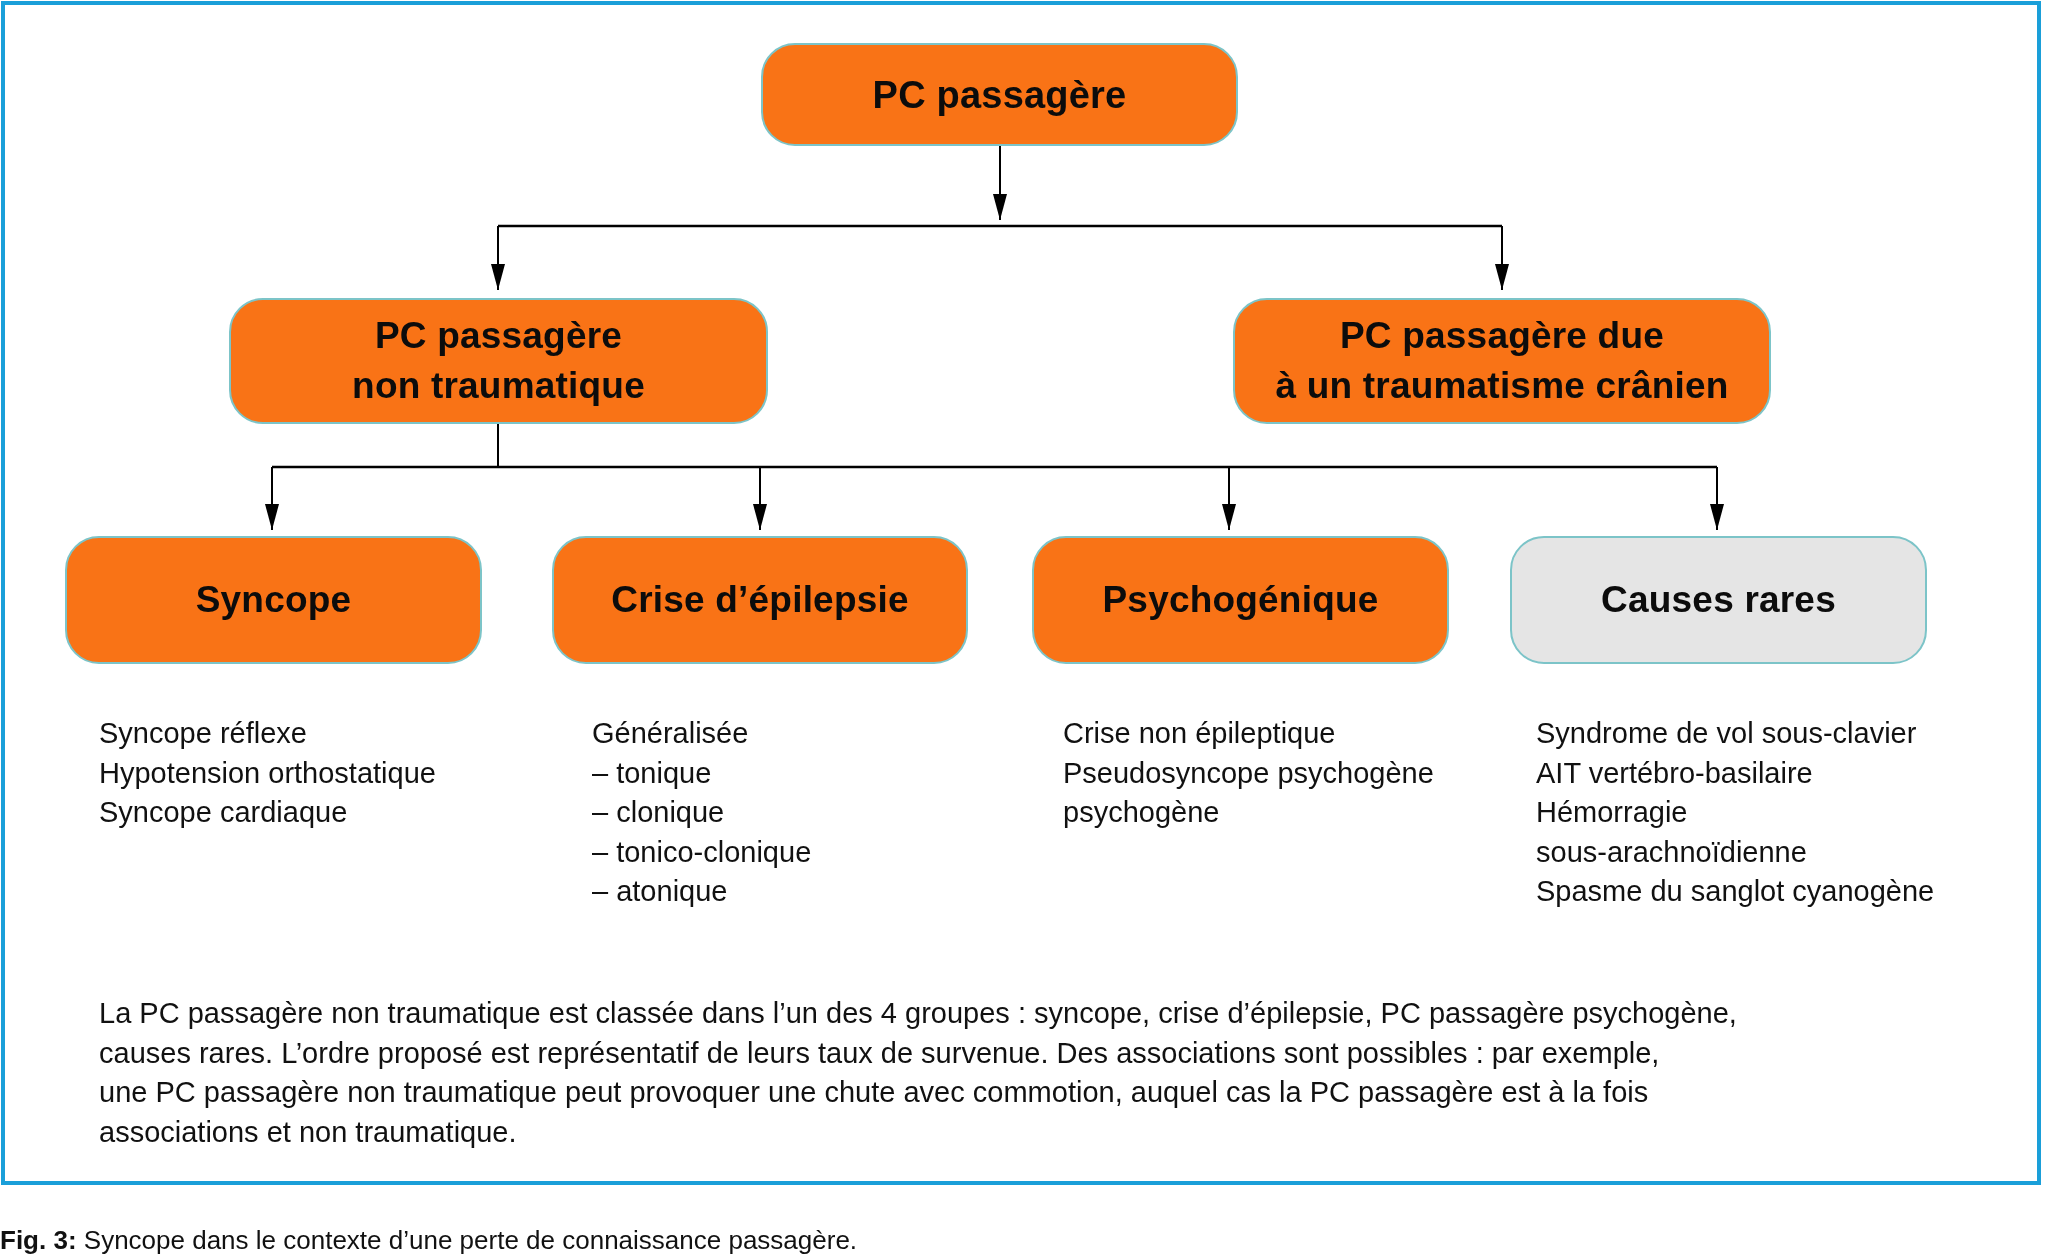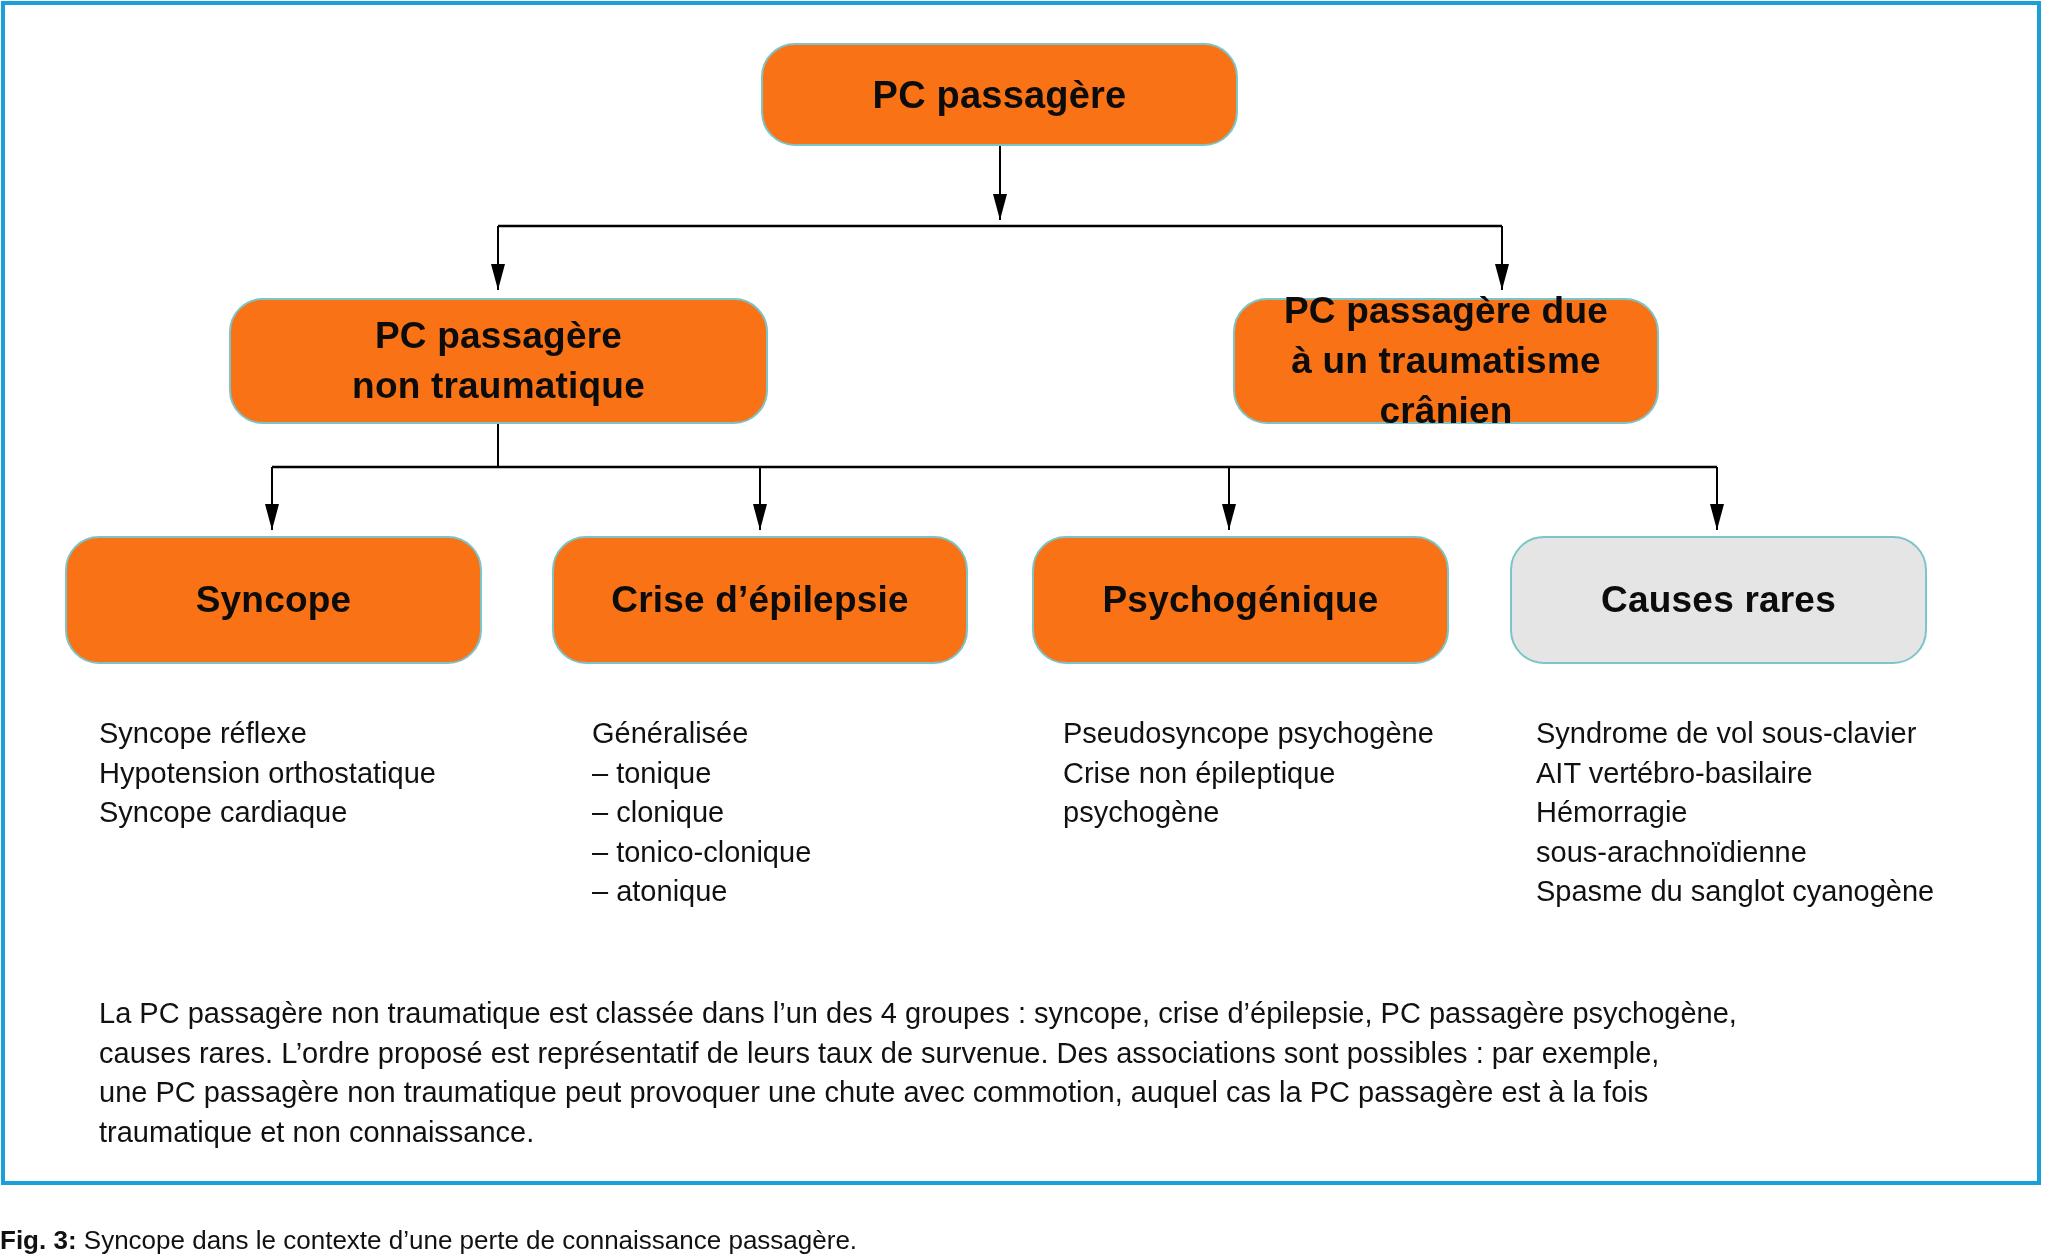--- a/index.html
+++ b/index.html
@@ -58,21 +58,21 @@
 </svg>
 
 <div class="node" style="left:761px; top:43px; width:477px; height:103px; font-size:38px;">
   <span>PC passagère</span>
 </div>
 
 <div class="node" style="left:229px; top:298px; width:539px; height:126px;">
   <span>PC passagère</span>
   <span>non traumatique</span>
 </div>
-<div class="node" style="left:1233px; top:298px; width:426px; height:126px;">
+<div class="node" style="left:1233px; top:298px; width:538px; height:126px;">
   <span>PC passagère due</span>
   <span>à un traumatisme crânien</span>
 </div>
 
 <div class="node" style="left:65px; top:536px; width:417px; height:128px;">
   <span>Syncope</span>
 </div>
 <div class="node" style="left:552px; top:536px; width:416px; height:128px;">
   <span>Crise d’épilepsie</span>
 </div>
@@ -89,32 +89,32 @@
   <div>Syncope cardiaque</div>
 </div>
 <div class="list" style="left:592px; top:714px;">
   <div>Généralisée</div>
   <div>– tonique</div>
   <div>– clonique</div>
   <div>– tonico-clonique</div>
   <div>– atonique</div>
 </div>
 <div class="list" style="left:1063px; top:714px;">
+  <div>Crise non épileptique</div>
   <div>Pseudosyncope psychogène</div>
-  <div>Crise non épileptique</div>
   <div>psychogène</div>
 </div>
 <div class="list" style="left:1536px; top:714px;">
   <div>Syndrome de vol sous-clavier</div>
   <div>AIT vertébro-basilaire</div>
   <div>Hémorragie</div>
   <div>sous-arachnoïdienne</div>
   <div>Spasme du sanglot cyanogène</div>
 </div>
 
 <div class="para">
   <div>La PC passagère non traumatique est classée dans l’un des 4 groupes : syncope, crise d’épilepsie, PC passagère psychogène,</div>
   <div>causes rares. L’ordre proposé est représentatif de leurs taux de survenue. Des associations sont possibles : par exemple,</div>
   <div>une PC passagère non traumatique peut provoquer une chute avec commotion, auquel cas la PC passagère est à la fois</div>
-  <div>traumatique et non connaissance.</div>
+  <div>associations et non traumatique.</div>
 </div>
 
 <div class="caption"><span class="lbl">Fig. 3:</span><span> Syncope dans le contexte d’une perte de connaissance passagère.</span></div>
 
 </body></html>

